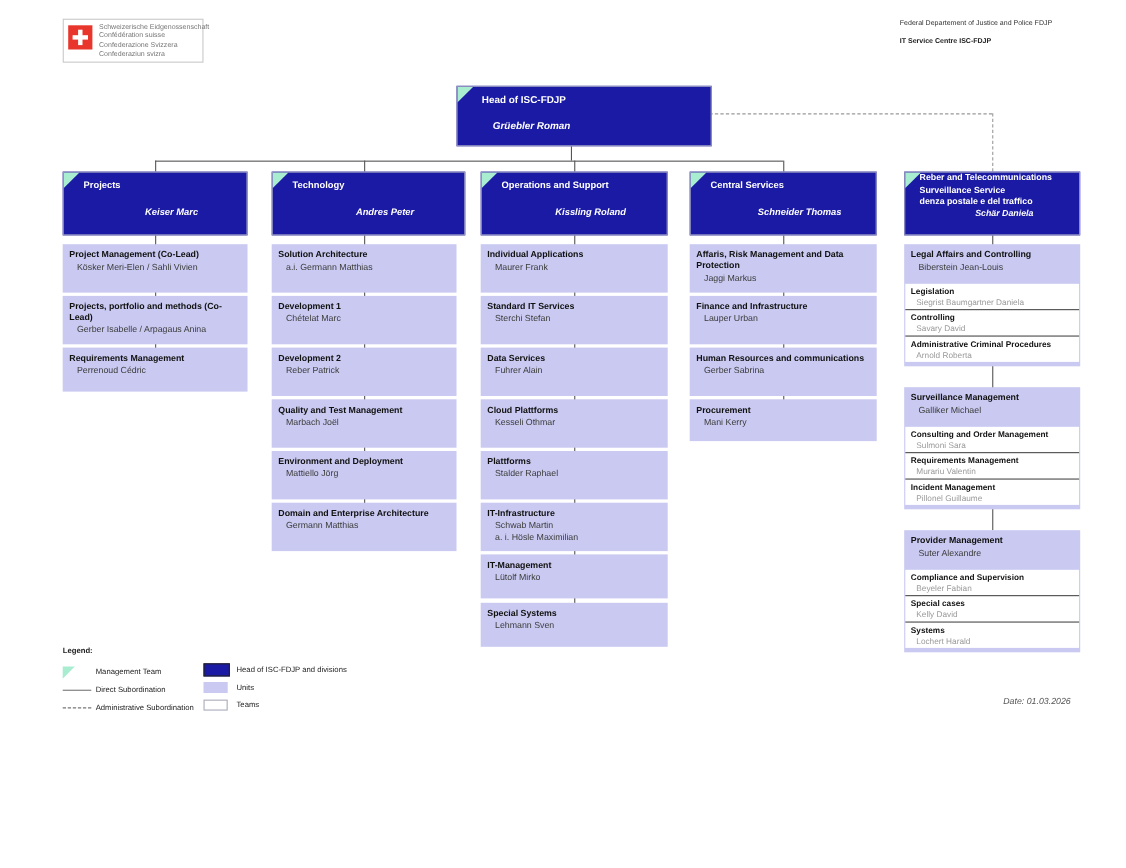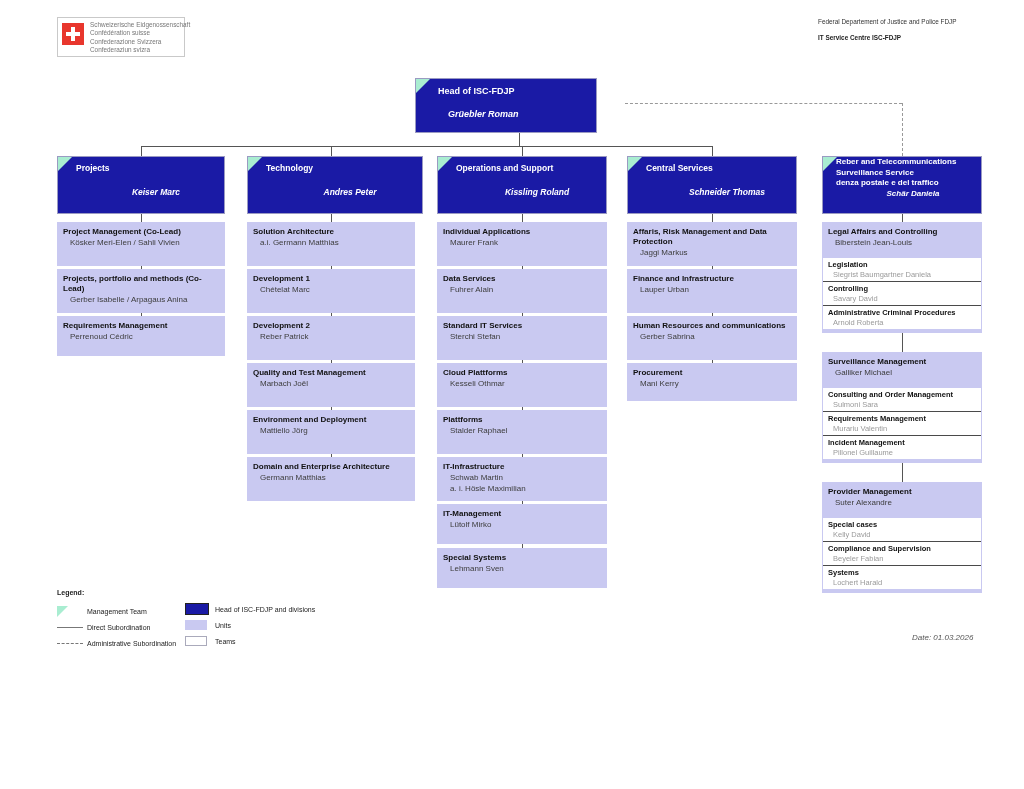--- a/index.html
+++ b/index.html
@@ -21,21 +21,21 @@
   .hline{position:absolute;height:1px;background:#555;z-index:1;}
   .vline{position:absolute;width:1px;background:#555;z-index:1;}
   .dash-h{position:absolute;height:0;border-top:1px dashed #999;z-index:1;}
   .dash-v{position:absolute;width:0;border-left:1px dashed #999;z-index:1;}
 
   
   .navybox{position:absolute;background:#1a1aa5;border:1px solid #9a9ac2;
            box-sizing:border-box;color:#fff;z-index:2;}
   .tri{position:absolute;left:0;top:0;width:0;height:0;
        border-top:14px solid #a9edd1;border-right:14px solid transparent;}
-  .headbox{left:415px;top:78px;width:182px;height:55px;}
+  .headbox{left:415px;top:78px;width:232px;height:55px;}
   .headbox .d-title{font-size:9px;font-weight:bold;margin:7px 0 0 22px;}
   .headbox .d-name{font-size:9px;font-weight:bold;font-style:italic;margin:13px 0 0 32px;}
   .division{top:156px;height:58px;}
   .division .d-title{font-size:8.5px;font-weight:bold;margin:6px 0 0 18px;}
   .division .d-name{font-size:8.5px;font-weight:bold;font-style:italic;margin:14px 0 0 30px;text-align:center;}
   .division.post .t-line{font-size:8px;font-weight:bold;line-height:10.5px;margin-left:13px;}
   .division.post .t-line:first-child{margin-top:3px;}
   .division.post .d-name{font-size:8px;margin:0 0 0 22px;}
 
   
@@ -182,26 +182,26 @@
       <div class="u-name">Germann Matthias</div>
     </div>
   </div>
 
   <div class="col" style="left:437px;width:170px;">
     <div class="unit">
       <div class="u-title">Individual Applications</div>
       <div class="u-name">Maurer Frank</div>
     </div>
     <div class="unit">
+      <div class="u-title">Standard IT Services</div>
+      <div class="u-name">Sterchi Stefan</div>
+    </div>
+    <div class="unit">
       <div class="u-title">Data Services</div>
       <div class="u-name">Fuhrer Alain</div>
-    </div>
-    <div class="unit">
-      <div class="u-title">Standard IT Services</div>
-      <div class="u-name">Sterchi Stefan</div>
     </div>
     <div class="unit">
       <div class="u-title">Cloud Plattforms</div>
       <div class="u-name">Kesseli Othmar</div>
     </div>
     <div class="unit">
       <div class="u-title">Plattforms</div>
       <div class="u-name">Stalder Raphael</div>
     </div>
     <div class="unit">
@@ -280,28 +280,28 @@
     </div>
   </div>
 
   <div class="group" style="left:822px;top:482px;">
     <div class="g-header">
       <div class="u-title">Provider Management</div>
       <div class="u-name">Suter Alexandre</div>
     </div>
     <div class="team-stack">
       <div class="team">
+        <div class="t-title">Compliance and Supervision</div>
+        <div class="t-name">Beyeler Fabian</div>
+      </div>
+      <div class="team">
         <div class="t-title">Special cases</div>
         <div class="t-name">Kelly David</div>
       </div>
       <div class="team">
-        <div class="t-title">Compliance and Supervision</div>
-        <div class="t-name">Beyeler Fabian</div>
-      </div>
-      <div class="team">
         <div class="t-title">Systems</div>
         <div class="t-name">Lochert Harald</div>
       </div>
     </div>
   </div>
 
   <div class="legend">
     <div class="leg-title">Legend:</div>
     <div class="leg-row">
       <span class="leg-ic">

